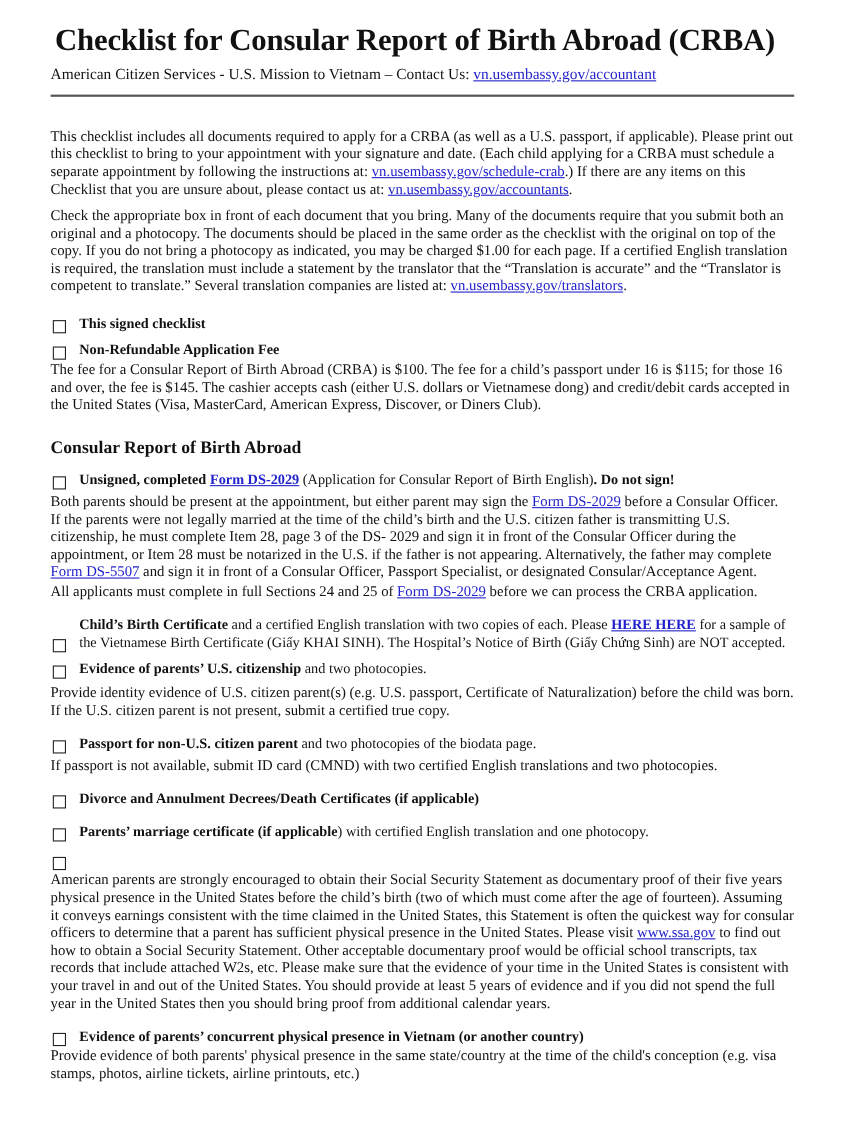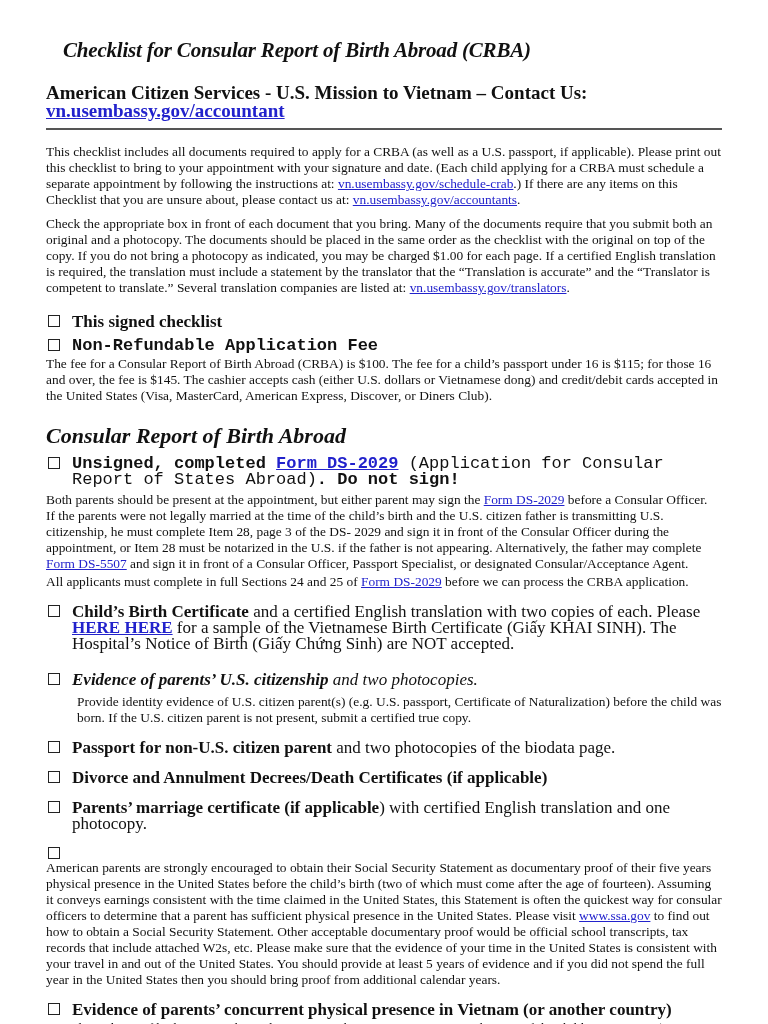--- a/index.html
+++ b/index.html
@@ -3,47 +3,46 @@
 <meta charset="utf-8">
 <style>
   html, body { margin: 0; padding: 0; background: #ffffff; }
   body {
     width: 768px; height: 1024px; overflow: hidden;
     font-family: "Liberation Serif", "DejaVu Serif", serif;
     color: #111111;
   }
   .page { position: relative; padding: 14px 46px 0 46px; }
   h1 {
-    margin: 17px; padding-top: 2px;
-    font-size: 21px; font-weight: bold; letter-spacing: -0.2px;
+    margin: 4px; padding-top: 2px;
+    font-size: 28px; font-weight: bold; letter-spacing: -0.2px;
     line-height: 34px;
-    font-style: italic;
   }
   .subheader {
-    margin-top: 6px; font-size: 19px; font-weight: bold; line-height: 18px;
+    margin-top: 6px; font-size: 14px; font-weight: normal; line-height: 18px;
   }
   .rule { margin-top: 8px; height: 2px; background: #555555; }
   p { margin: 0; font-size: 13.4px; line-height: 16px; }
   a { color: #2222cc; text-decoration: underline; }
-  .intro1 { margin-top: 14px; font-family: Liberation Serif, serif; }
+  .intro1 { margin-top: 28px; font-family: Liberation Serif, serif; }
   .intro2 { margin-top: 8px; }
-  .item-head { font-size: 17px; line-height: 16px; display: flex; align-items: flex-start; }
+  .item-head { font-size: 13px; line-height: 16px; display: flex; align-items: flex-end; }
   .box {
     display: inline-block; width: 10px; height: 10px; border: 1px solid #222;
     margin-right: 12px; margin-left: 2px; position: relative; top: 1px; flex: none;
   }
   .b { font-weight: bold; }
   .link-bold { font-weight: bold; }
   .section-title {
-    font-size: 22px; font-weight: bold; font-style: italic; line-height: 24px;
+    font-size: 16px; font-weight: bold; line-height: 24px;
   }
   .mt18 { margin-top: 18px; }
-  .mt10 { margin-top: 20px; font-style: italic; }
-  .mt8 { margin-top: 8px; font-family: Liberation Mono, monospace; }
-  .mt6 { margin-top: 6px; margin-left: 31px; }
+  .mt10 { margin-top: 8px; }
+  .mt8 { margin-top: 8px; }
+  .mt6 { margin-top: 6px; }
   .mt4 { margin-top: 4px; }
   .mt2 { margin-top: 2px; }
   .mt14 { margin-top: 14px; }
   .mt20 { margin-top: 20px; }
 </style>
 </head>
 <body>
 
 <div class="page">
 
@@ -70,21 +69,21 @@
     <span class="box"></span>
     <span class="b">Non-Refundable Application Fee</span>
   </div>
   <p class="mt2">The fee for a Consular Report of Birth Abroad (CRBA) is $100. The fee for a child’s passport under 16 is $115; for those 16 and over, the fee is $145. The cashier accepts cash (either U.S. dollars or Vietnamese dong) and credit/debit cards accepted in the United States (Visa, MasterCard, American Express, Discover, or Diners Club).</p>
 
   <div class="section-title mt20">Consular Report of Birth Abroad</div>
 
   <div class="item-head mt8">
     <span class="box"></span>
     <span>
-      <span class="b">Unsigned, completed </span><a href="#" class="link-bold">Form DS-2029</a><span> (Application for Consular Report of States Abroad)</span><span class="b">.  Do not sign!</span>
+      <span class="b">Unsigned, completed </span><a href="#" class="link-bold">Form DS-2029</a><span> (Application for Consular Report of Birth English)</span><span class="b">.  Do not sign!</span>
     </span>
   </div>
   <p class="mt4">
     <span>Both parents should be present at the appointment, but either parent may sign the </span><a href="#">Form DS-2029</a><span> before a Consular Officer.</span>
   </p>
   <p>
     <span>If the parents were not legally married at the time of the child’s birth and the U.S. citizen father is transmitting U.S. citizenship, he must complete Item 28, page 3 of the DS- 2029 and sign it in front of the Consular Officer during the appointment, or Item 28 must be notarized in the U.S. if the father is not appearing.  Alternatively, the father may complete </span><a href="#">Form DS-5507</a><span> and sign it in front of a Consular Officer, Passport Specialist, or designated Consular/Acceptance Agent.</span>
   </p>
   <p class="mt2">
     <span>All applicants must complete in full Sections 24 and 25 of </span><a href="#">Form DS-2029</a><span> before we can process the CRBA application.</span>
@@ -104,20 +103,21 @@
     </span>
   </div>
   <p class="mt6">Provide identity evidence of U.S. citizen parent(s) (e.g. U.S. passport, Certificate of Naturalization) before the child was born.  If the U.S. citizen parent is not present, submit a certified true copy.</p>
 
   <div class="item-head mt14">
     <span class="box"></span>
     <span>
       <span class="b">Passport for non-U.S. citizen parent</span><span> and two photocopies of the biodata page.</span>
     </span>
   </div>
+  <p class="mt4">If passport is not available, submit ID card (CMND) with two certified English translations and two photocopies.</p>
 
   <div class="item-head mt14">
     <span class="box"></span>
     <span class="b">Divorce and Annulment Decrees/Death Certificates (if applicable)</span>
   </div>
 
   <div class="item-head mt14">
     <span class="box"></span>
     <span>
       <span class="b">Parents’ marriage certificate (if applicable</span><span>) with certified English translation and one photocopy.</span>

